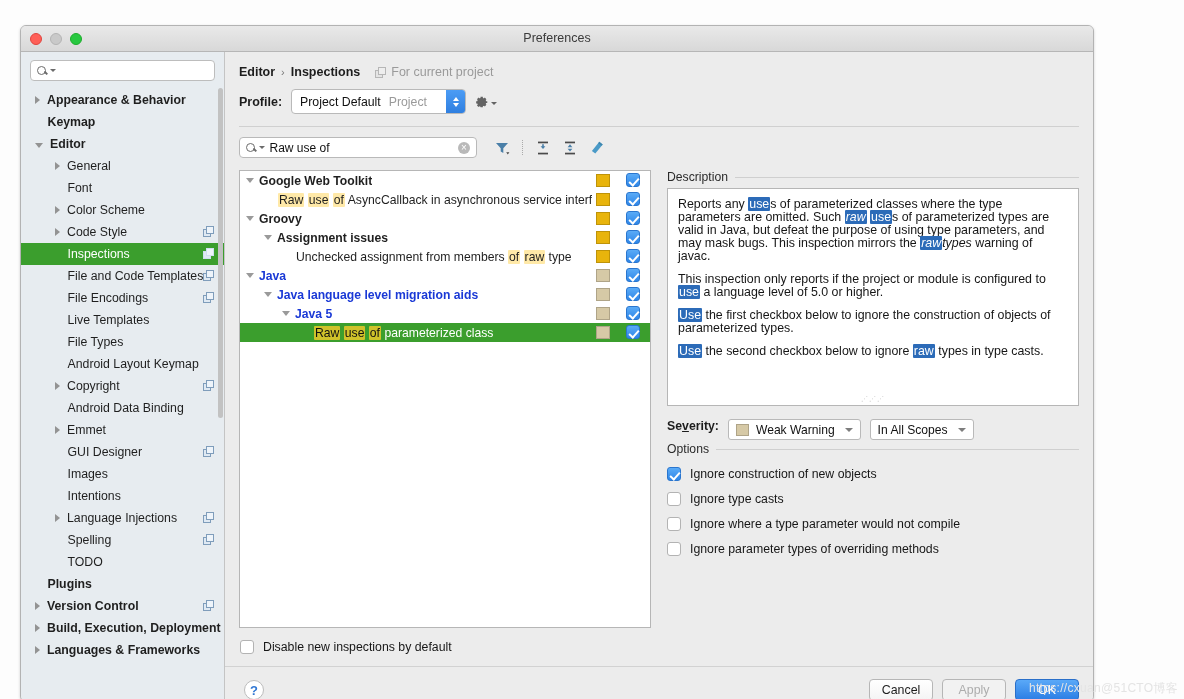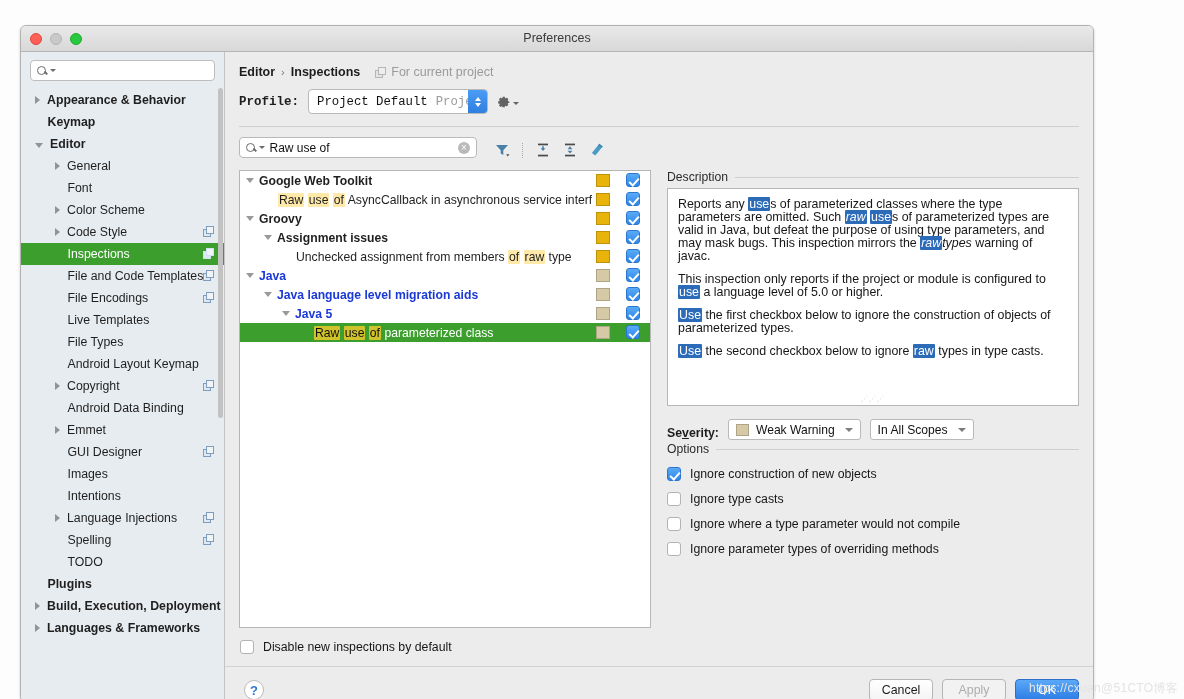--- a/index.html
+++ b/index.html
@@ -123,21 +123,21 @@
   .crumbs .sep { color:#7a7a7a; font-size:11px; }
   .crumbs .ghost { color:#9a9a9a; display:flex; align-items:center; gap:5px; margin-left:9px; }
   .ghost-badge { position:relative; width:11px; height:11px; display:inline-block; }
   .ghost-badge i, .ghost-badge b{
     position:absolute; display:block; box-sizing:border-box;
     border:1px solid #b6b6b6; background:#e4e4e4;
   }
   .ghost-badge i { width:8px;height:8px; left:0; top:3px; }
   .ghost-badge b { width:8px;height:8px; left:3px; top:0; background:#eeeeee; }
 
-  .profile-row { display:flex; align-items:center; gap:9px; padding:10px 0 0 14px;font-family:Liberation Mono, monospace; }
+  .profile-row { display:flex; align-items:center; gap:9px; padding:10px 0 0 14px; }
   .profile-label { font-size:12.5px; font-weight:bold; color:#1d1d1d; }
   .combo {
     height:25px; background:#fff; border:1px solid #b9b9b9; border-radius:4px;
     display:flex; align-items:center; padding:0 0 0 8px; min-width:175px;
     position:relative; overflow:hidden;
   }
   .combo .val { font-size:12.3px; color:#111; }
   .combo .sub { font-size:12.3px; color:#9a9a9a; margin-left:8px; }
   .combo .stepper {
     position:absolute; right:0; top:0; bottom:0; width:19px;
@@ -148,21 +148,21 @@
   .combo .stepper .dn{ width:0;height:0;border-left:3.5px solid transparent;border-right:3.5px solid transparent;border-top:4px solid #fff; }
   .gear-btn { display:flex; align-items:center; gap:2px; }
   .gear-shape{
     width:14px;height:14px; position:relative;
   }
   .gear-caret{ width:0;height:0;border-left:3px solid transparent;border-right:3px solid transparent;border-top:3.5px solid #636363; margin-top:4px; }
 
   .divider { height:1px; background:#d0d0d0; margin:12px 14px 0 14px; }
 
   
-  .filterbar { display:flex; align-items:flex-end; gap:12px; padding:10px 0 0 14px; }
+  .filterbar { display:flex; align-items:center; gap:12px; padding:10px 0 0 14px; }
   .fsearch {
     width:238px; height:21px; background:#fff; border:1px solid #b9b9b9; border-radius:4px;
     display:flex; align-items:center; padding:0 6px; position:relative;
   }
   .fsearch .txt { font-size:12px; color:#111; margin-left:5px; }
   .clear-x {
     position:absolute; right:6px; top:50%; transform:translateY(-50%);
     width:12px;height:12px;border-radius:50%;background:#b9b9b9;color:#fff;
     font-size:10px; line-height:12px; text-align:center;
     font-family:"Liberation Sans", sans-serif;
@@ -217,21 +217,21 @@
     padding:9px 10px 0 10px; position:relative; overflow:hidden;
   }
   .descbox p { margin:0 0 10px 0; font-size:12.4px; line-height:13px; color:#161616; }
   .dh { background:#2c6bb8; color:#fff; padding:0 1px; border-radius:1px; }
   .it { font-style:italic; }
   .grip{
     position:absolute; left:50%; bottom:2px; transform:translateX(-50%);
     font-size:7px; letter-spacing:1px; color:#bdbdbd;
   }
 
-  .sev-row { display:flex; align-items:flex-end; gap:9px; margin-top:13px; }
+  .sev-row { display:flex; align-items:flex-start; gap:9px; margin-top:13px; }
   .sev-label { font-size:12.3px; font-weight:bold; color:#1d1d1d; }
   .sev-label u { text-decoration:underline; }
   .sel-btn {
     height:21px; background:#fff; border:1px solid #b9b9b9; border-radius:3px;
     display:flex; align-items:center; padding:0 7px; gap:7px; font-size:12.1px; color:#111;
   }
   .sel-btn .arrow-dn{
     width:0;height:0;border-left:4px solid transparent;border-right:4px solid transparent;
     border-top:4.5px solid #7d7d7d; margin-left:3px;
   }
@@ -421,20 +421,28 @@
                 <b></b>
               </span>
             </div>
             <div class="nav-item lvl2">
               <span class="arrow none"></span>
               <span class="label">TODO</span>
             </div>
             <div class="nav-item lvl1 bold">
               <span class="arrow none"></span>
               <span class="label">Plugins</span>
+            </div>
+            <div class="nav-item lvl1 bold">
+              <span class="arrow "></span>
+              <span class="label">Version Control</span>
+              <span class="copy-badge">
+                <i></i>
+                <b></b>
+              </span>
             </div>
             <div class="nav-item lvl1 bold">
               <span class="arrow "></span>
               <span class="label">Build, Execution, Deployment</span>
             </div>
             <div class="nav-item lvl1 bold">
               <span class="arrow "></span>
               <span class="label">Languages &amp; Frameworks</span>
             </div>
           </div>

